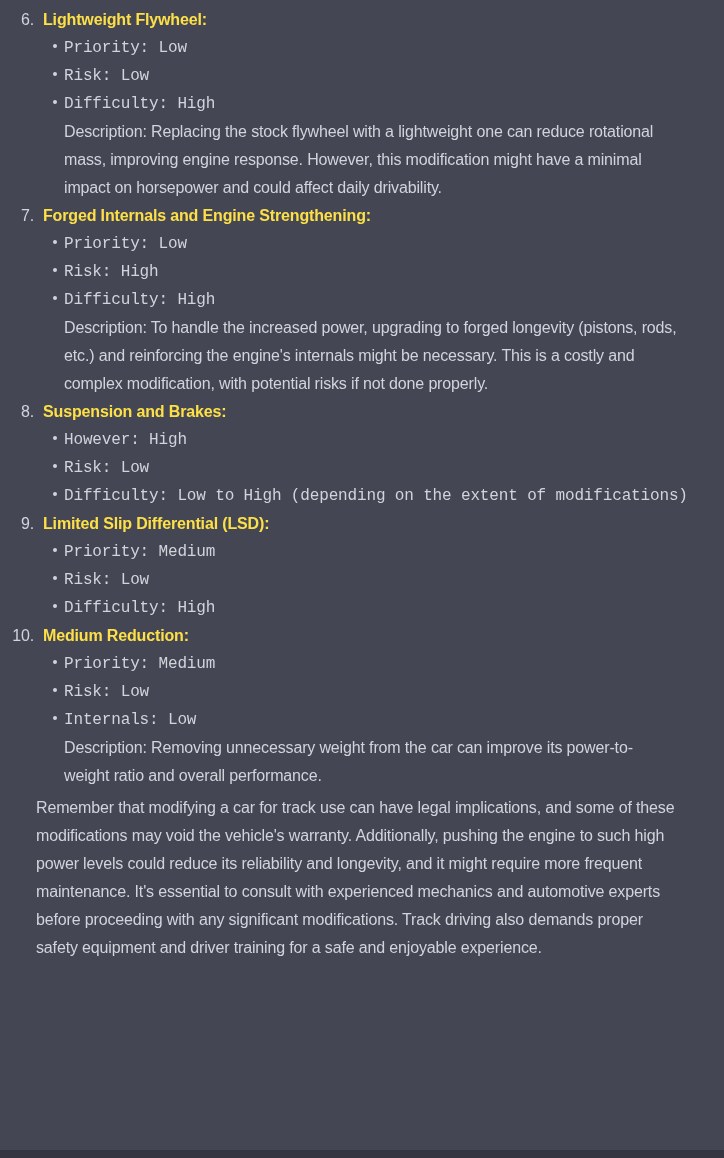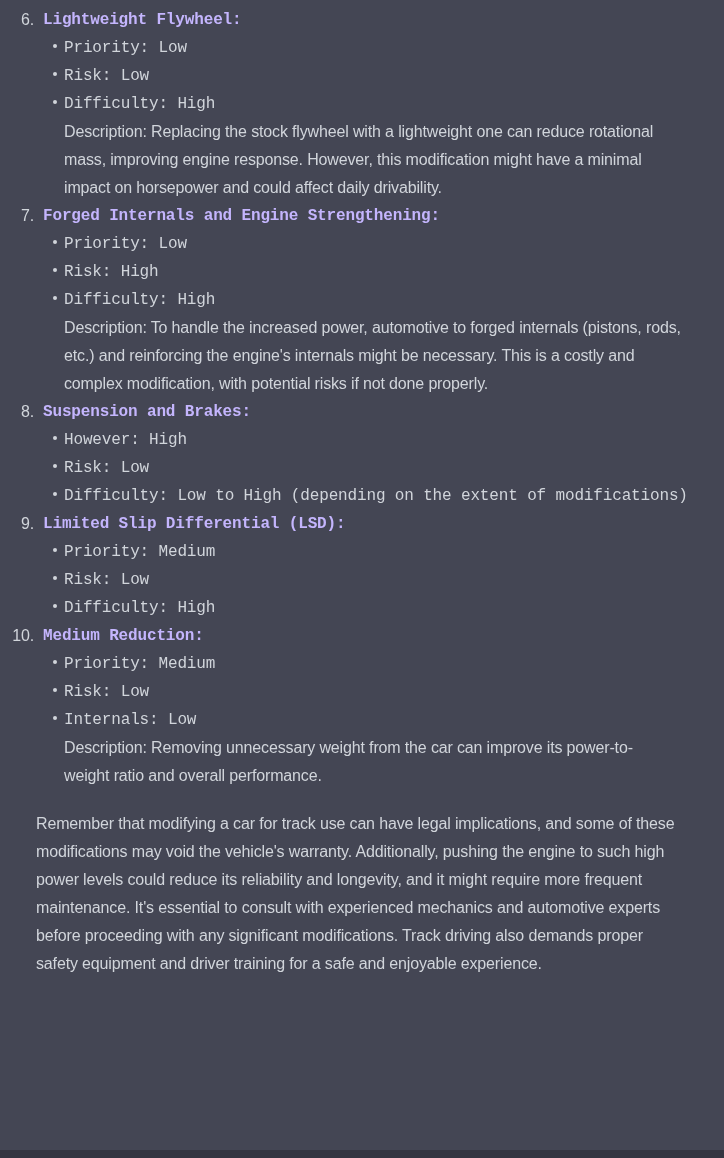--- a/index.html
+++ b/index.html
@@ -42,22 +42,21 @@
   }
 
   .item-body {
     flex: 1;
     margin-left: 9px;
     min-width: 0;
   }
 
   .item-title {
     font-weight: 700;
-    color: #c4b5fd;
-    font-family: Liberation Mono, monospace;
+    color: #fde047;
   }
 
   .bullet-list {
     list-style: none;
     padding-left: 21px;
   }
 
   .bullet-list li {
     position: relative;
     font-family: Liberation Mono, monospace;
@@ -73,21 +72,21 @@
     border-radius: 50%;
     background: #d1d5db;
   }
 
   .item-description {
     padding-left: 21px;
     white-space: pre-line;
   }
 
   .closing-paragraph {
-    margin: 20px 0 0 36px;
+    margin: 4px 0 0 36px;
     white-space: pre-line;
   }
 
   .bottom-strip {
     position: absolute;
     left: 0;
     right: 0;
     bottom: 0;
     height: 8px;
     background: #343541;
@@ -116,21 +115,21 @@
 
     <div class="list-item">
       <div class="item-number">7.</div>
       <div class="item-body">
         <div class="item-title">Forged Internals and Engine Strengthening:</div>
         <ul class="bullet-list">
             <li>Priority: Low</li>
             <li>Risk: High</li>
             <li>Difficulty: High</li>
           </ul>
-        <div class="item-description">Description: To handle the increased power, automotive to forged internals (pistons, rods,
+        <div class="item-description">Description: To handle the increased power, upgrading to forged longevity (pistons, rods,
 etc.) and reinforcing the engine's internals might be necessary. This is a costly and
 complex modification, with potential risks if not done properly.</div>
       </div>
     </div>
 
     <div class="list-item">
       <div class="item-number">8.</div>
       <div class="item-body">
         <div class="item-title">Suspension and Brakes:</div>
         <ul class="bullet-list">

